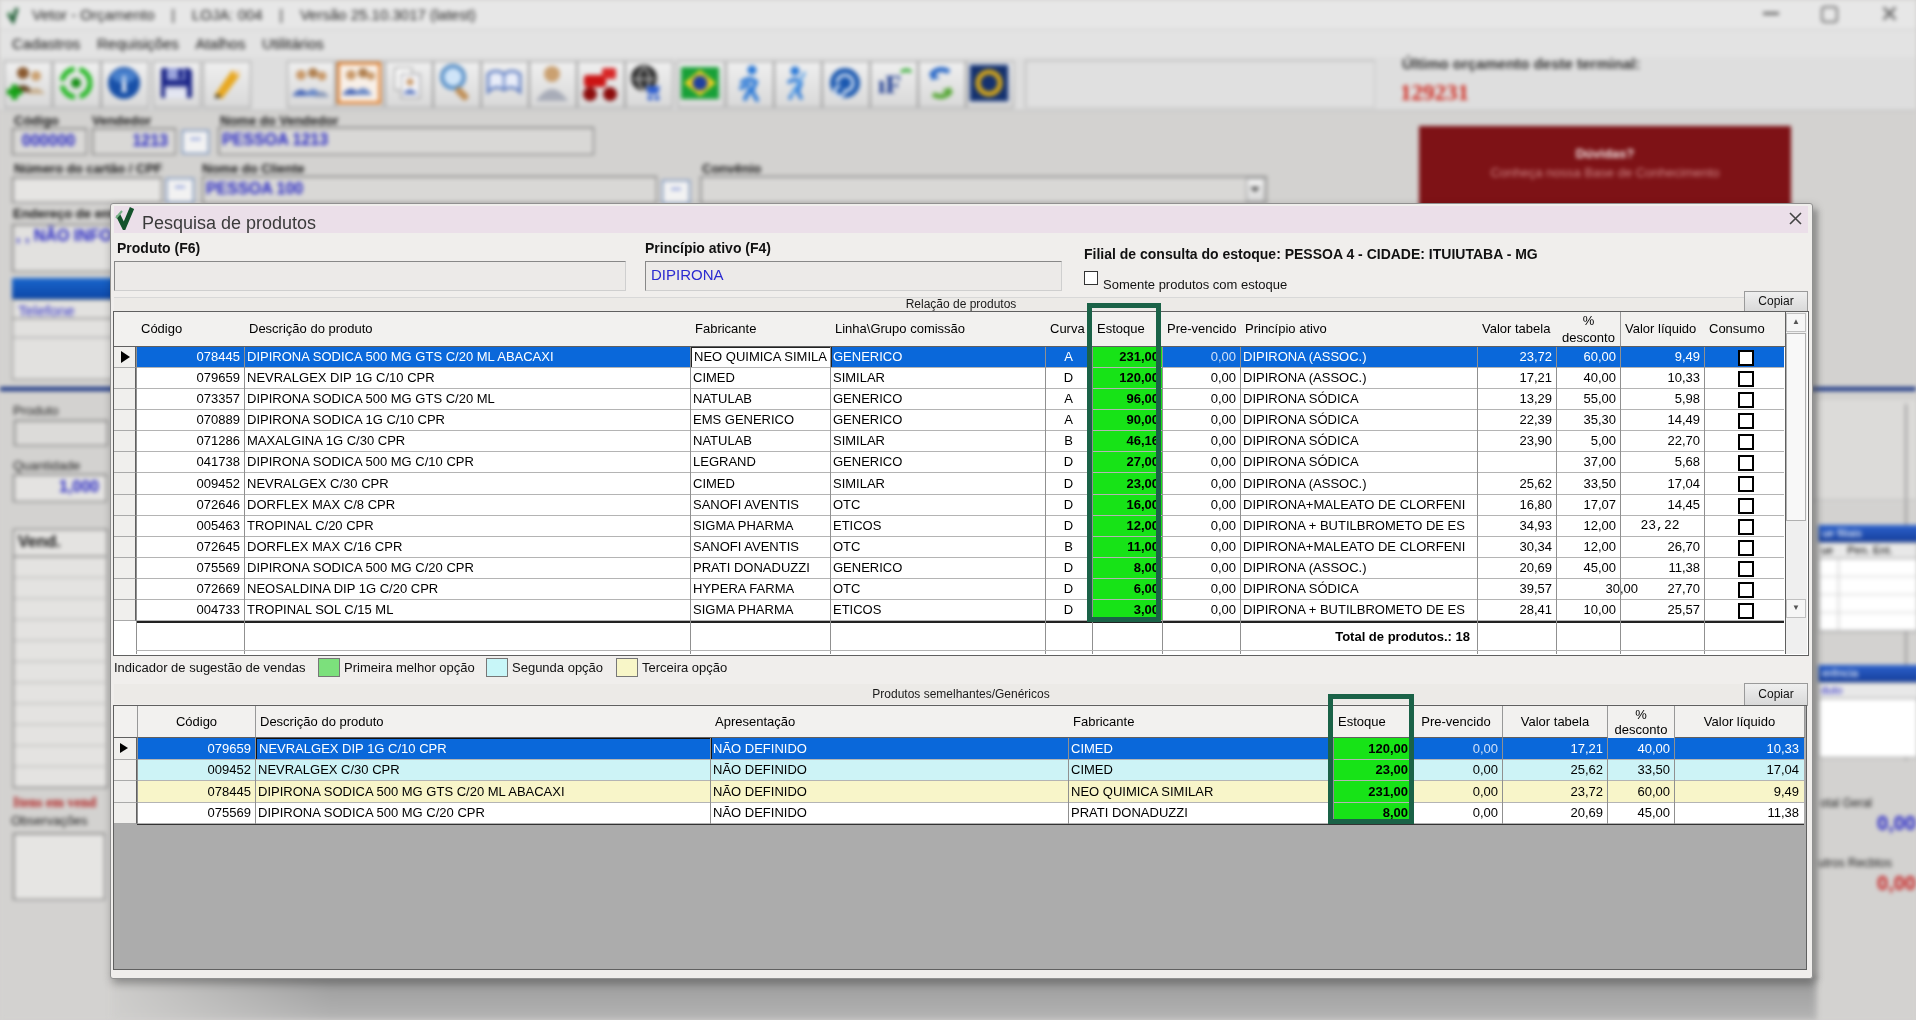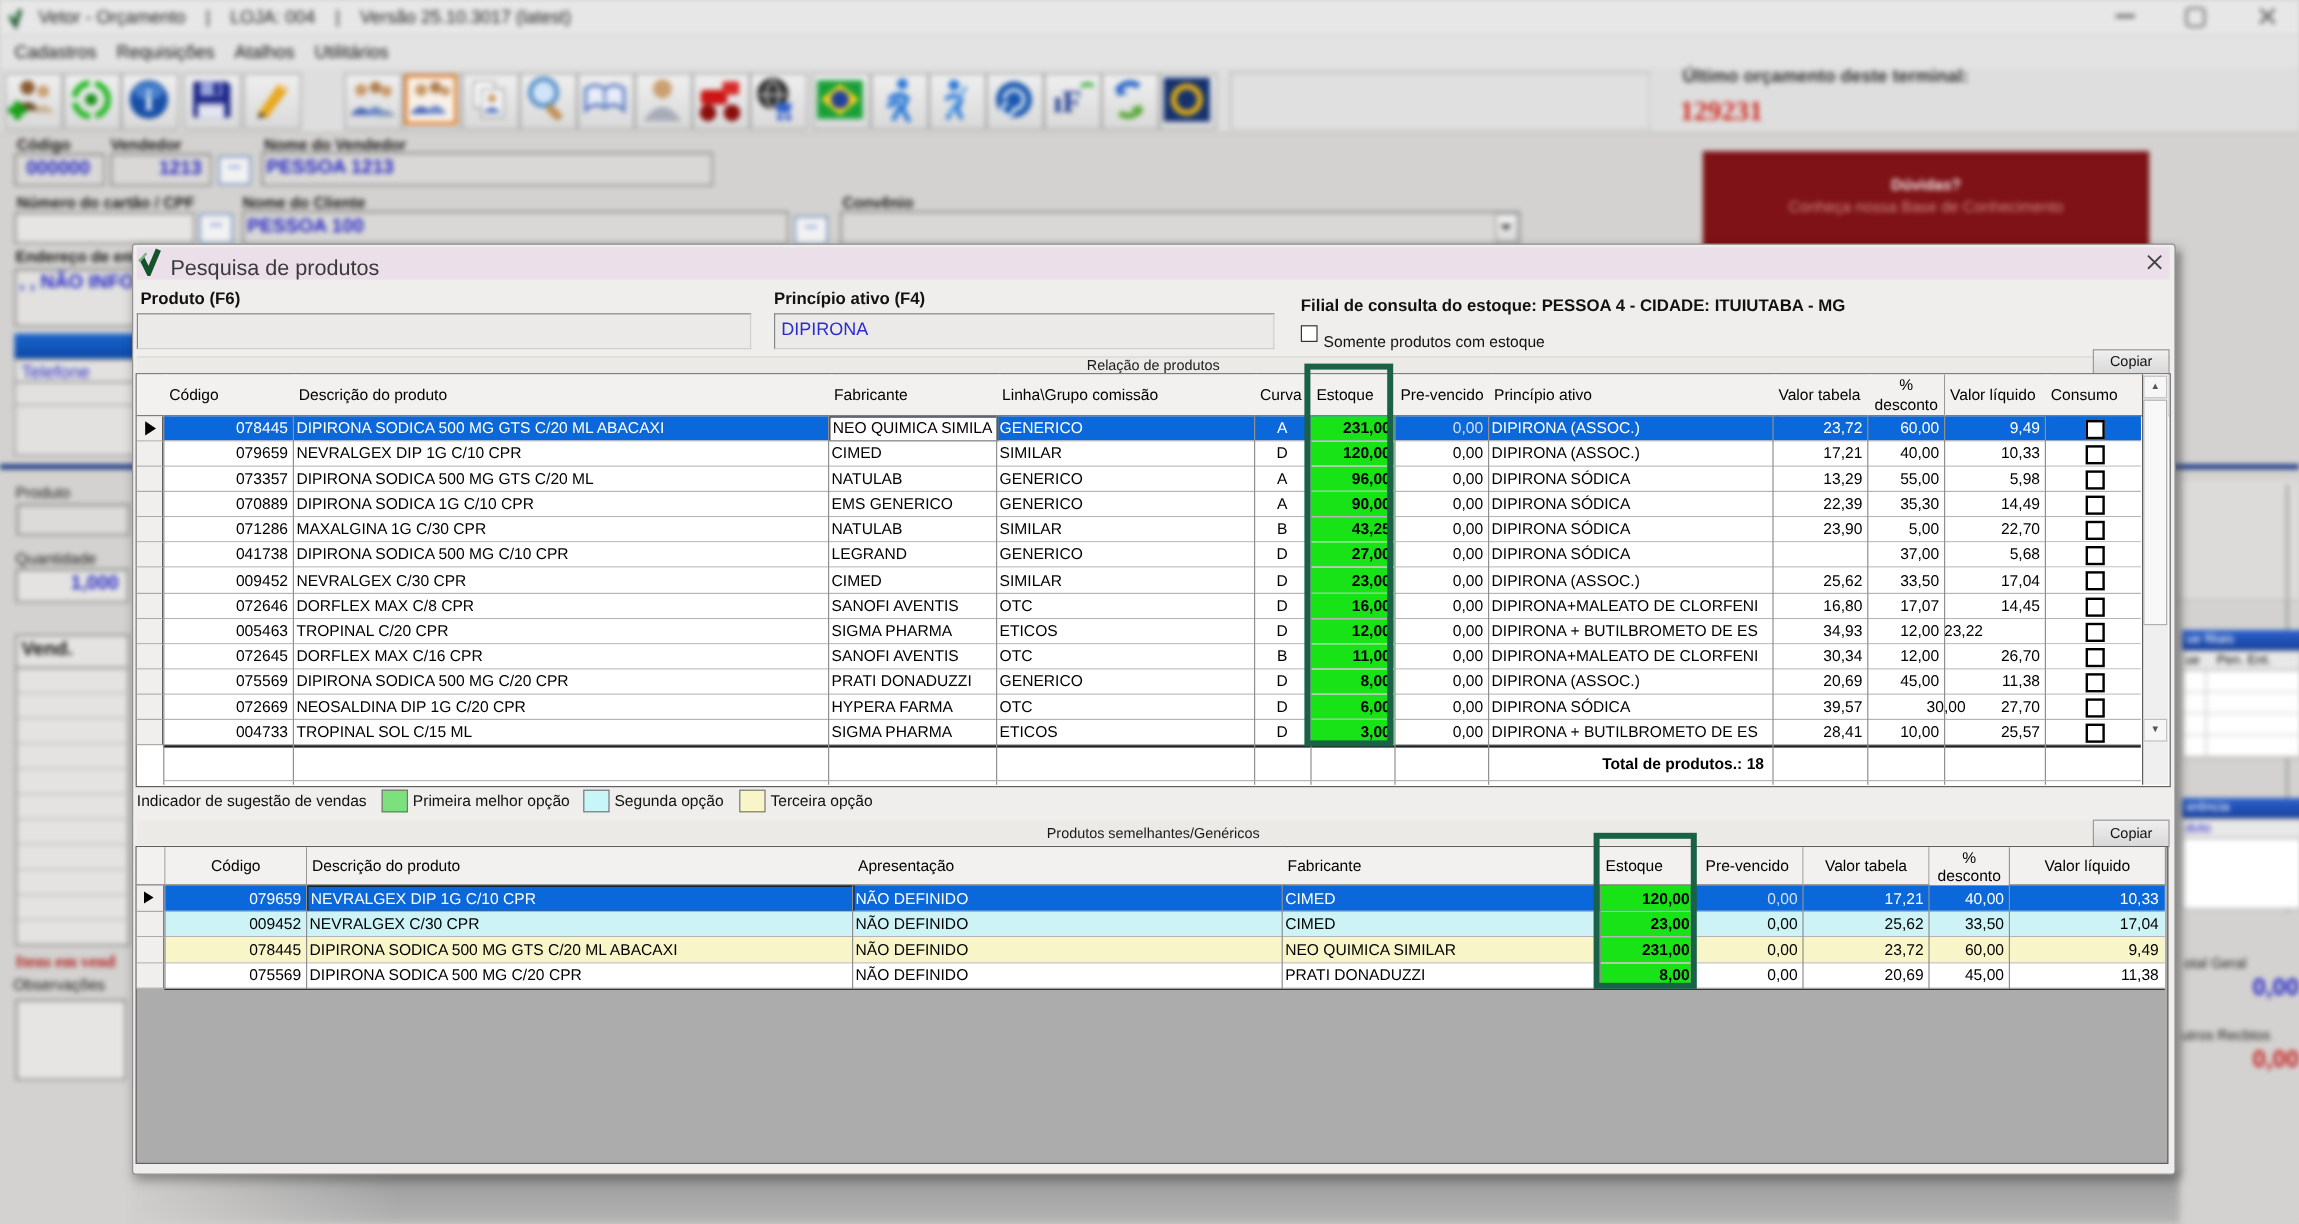--- a/index.html
+++ b/index.html
@@ -359,21 +359,21 @@
 <div class="a" style="left:1704px;top:410px;width:80px;height:20px;background:#fff"></div>
 <div class="cb" style="left:1738px;top:413px"></div>
 <div class="a" style="left:136px;top:430px;width:1648px;height:1px;background:#b4b4b4"></div>
 <div class="cell" style="left:114px;top:431px;width:21px;height:20px;background:#f0efed;border-right:1px solid #606060;border-bottom:1px solid #aaa"></div>
 <div class="a" style="left:136px;top:431px;width:1648px;height:20px;background:#fff"></div>
 <div class="cell" style="left:136px;top:431px;width:108px;height:20px;line-height:20px;text-align:right;padding-right:4px;width:104px;color:#000;">071286</div>
 <div class="cell" style="left:244px;top:431px;width:446px;height:20px;line-height:20px;text-align:left;padding-left:3px;width:443px;color:#000;">MAXALGINA 1G C/30 CPR</div>
 <div class="cell" style="left:690px;top:431px;width:140px;height:20px;line-height:20px;text-align:left;padding-left:3px;width:137px;color:#000;">NATULAB</div>
 <div class="cell" style="left:830px;top:431px;width:215px;height:20px;line-height:20px;text-align:left;padding-left:3px;width:212px;color:#000;">SIMILAR</div>
 <div class="cell" style="left:1045px;top:431px;width:47px;height:20px;line-height:20px;text-align:center;color:#000;">B</div>
-<div class="cell" style="left:1092px;top:431px;width:70px;height:20px;line-height:20px;background:#17e317;text-align:right;padding-right:3px;width:67px;color:#000;font-weight:bold;">43,25</div>
+<div class="cell" style="left:1092px;top:431px;width:70px;height:20px;line-height:20px;background:#17e317;text-align:right;padding-right:3px;width:67px;color:#000;font-weight:bold;">46,16</div>
 <div class="cell" style="left:1162px;top:431px;width:78px;height:20px;line-height:20px;text-align:right;padding-right:4px;width:74px;color:#000;">0,00</div>
 <div class="cell" style="left:1240px;top:431px;width:237px;height:20px;line-height:20px;text-align:left;padding-left:3px;width:234px;color:#000;">DIPIRONA SÓDICA</div>
 <div class="cell" style="left:1477px;top:431px;width:79px;height:20px;line-height:20px;text-align:right;padding-right:4px;width:75px;color:#000;">23,90</div>
 <div class="cell" style="left:1556px;top:431px;width:64px;height:20px;line-height:20px;text-align:right;padding-right:4px;width:60px;color:#000;">5,00</div>
 <div class="cell" style="left:1620px;top:431px;width:84px;height:20px;line-height:20px;text-align:right;padding-right:4px;width:80px;color:#000;">22,70</div>
 <div class="a" style="left:1704px;top:431px;width:80px;height:20px;background:#fff"></div>
 <div class="cb" style="left:1738px;top:434px"></div>
 <div class="a" style="left:136px;top:451px;width:1648px;height:1px;background:#b4b4b4"></div>
 <div class="cell" style="left:114px;top:452px;width:21px;height:20px;background:#f0efed;border-right:1px solid #606060;border-bottom:1px solid #aaa"></div>
 <div class="a" style="left:136px;top:452px;width:1648px;height:20px;background:#fff"></div>
@@ -428,21 +428,21 @@
 <div class="cell" style="left:136px;top:516px;width:108px;height:20px;line-height:20px;text-align:right;padding-right:4px;width:104px;color:#000;">005463</div>
 <div class="cell" style="left:244px;top:516px;width:446px;height:20px;line-height:20px;text-align:left;padding-left:3px;width:443px;color:#000;">TROPINAL C/20 CPR</div>
 <div class="cell" style="left:690px;top:516px;width:140px;height:20px;line-height:20px;text-align:left;padding-left:3px;width:137px;color:#000;">SIGMA PHARMA</div>
 <div class="cell" style="left:830px;top:516px;width:215px;height:20px;line-height:20px;text-align:left;padding-left:3px;width:212px;color:#000;">ETICOS</div>
 <div class="cell" style="left:1045px;top:516px;width:47px;height:20px;line-height:20px;text-align:center;color:#000;">D</div>
 <div class="cell" style="left:1092px;top:516px;width:70px;height:20px;line-height:20px;background:#17e317;text-align:right;padding-right:3px;width:67px;color:#000;font-weight:bold;">12,00</div>
 <div class="cell" style="left:1162px;top:516px;width:78px;height:20px;line-height:20px;text-align:right;padding-right:4px;width:74px;color:#000;">0,00</div>
 <div class="cell" style="left:1240px;top:516px;width:237px;height:20px;line-height:20px;text-align:left;padding-left:3px;width:234px;color:#000;">DIPIRONA + BUTILBROMETO DE ES</div>
 <div class="cell" style="left:1477px;top:516px;width:79px;height:20px;line-height:20px;text-align:right;padding-right:4px;width:75px;color:#000;">34,93</div>
 <div class="cell" style="left:1556px;top:516px;width:64px;height:20px;line-height:20px;text-align:right;padding-right:4px;width:60px;color:#000;">12,00</div>
-<div class="cell" style="left:1620px;top:516px;width:84px;height:20px;line-height:20px;text-align:left;padding-right:4px;width:80px;color:#000;">23,22</div>
+<div class="cell" style="left:1620px;top:516px;width:84px;height:20px;line-height:20px;text-align:center;padding-right:4px;width:80px;color:#000;font-family:Liberation Mono, monospace;">23,22</div>
 <div class="a" style="left:1704px;top:516px;width:80px;height:20px;background:#fff"></div>
 <div class="cb" style="left:1738px;top:519px"></div>
 <div class="a" style="left:136px;top:536px;width:1648px;height:1px;background:#b4b4b4"></div>
 <div class="cell" style="left:114px;top:537px;width:21px;height:20px;background:#f0efed;border-right:1px solid #606060;border-bottom:1px solid #aaa"></div>
 <div class="a" style="left:136px;top:537px;width:1648px;height:20px;background:#fff"></div>
 <div class="cell" style="left:136px;top:537px;width:108px;height:20px;line-height:20px;text-align:right;padding-right:4px;width:104px;color:#000;">072645</div>
 <div class="cell" style="left:244px;top:537px;width:446px;height:20px;line-height:20px;text-align:left;padding-left:3px;width:443px;color:#000;">DORFLEX MAX C/16 CPR</div>
 <div class="cell" style="left:690px;top:537px;width:140px;height:20px;line-height:20px;text-align:left;padding-left:3px;width:137px;color:#000;">SANOFI AVENTIS</div>
 <div class="cell" style="left:830px;top:537px;width:215px;height:20px;line-height:20px;text-align:left;padding-left:3px;width:212px;color:#000;">OTC</div>
 <div class="cell" style="left:1045px;top:537px;width:47px;height:20px;line-height:20px;text-align:center;color:#000;">B</div>

